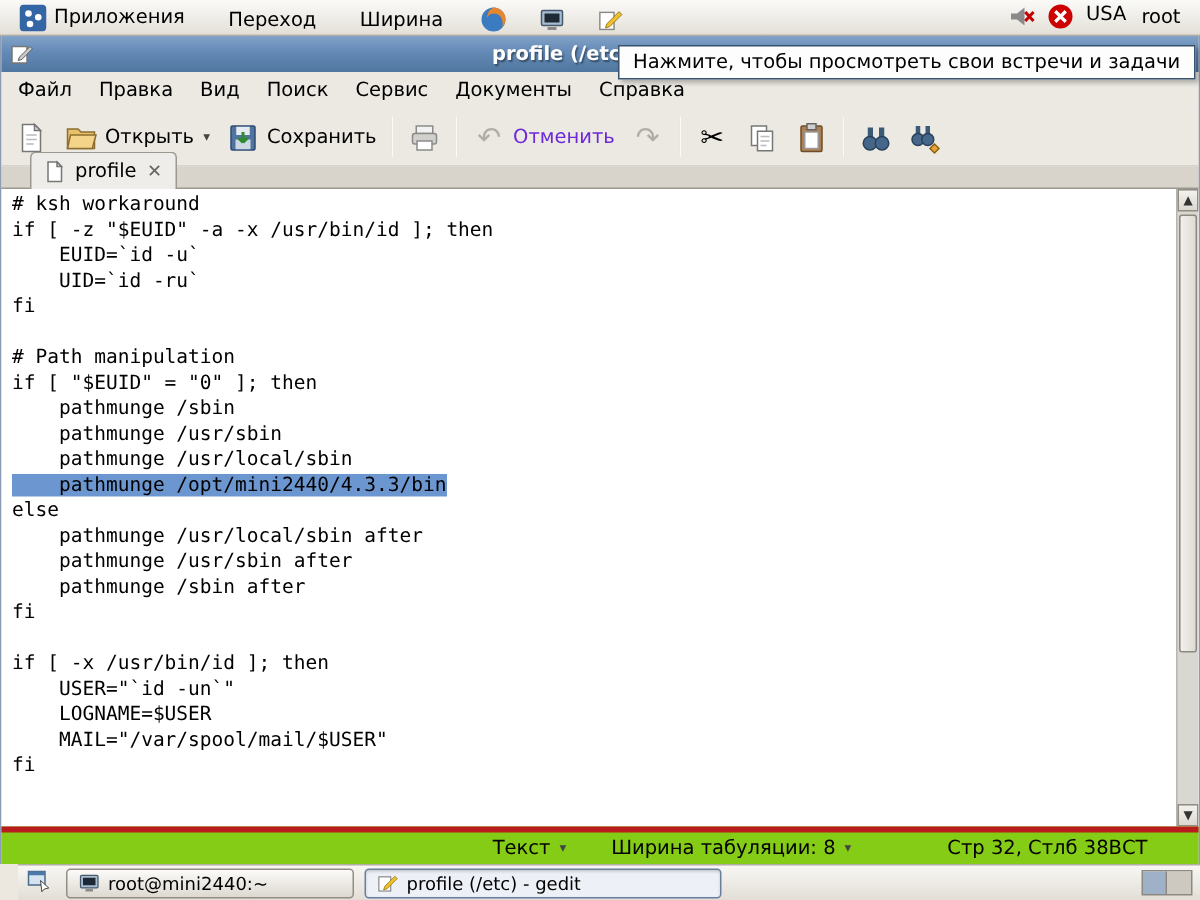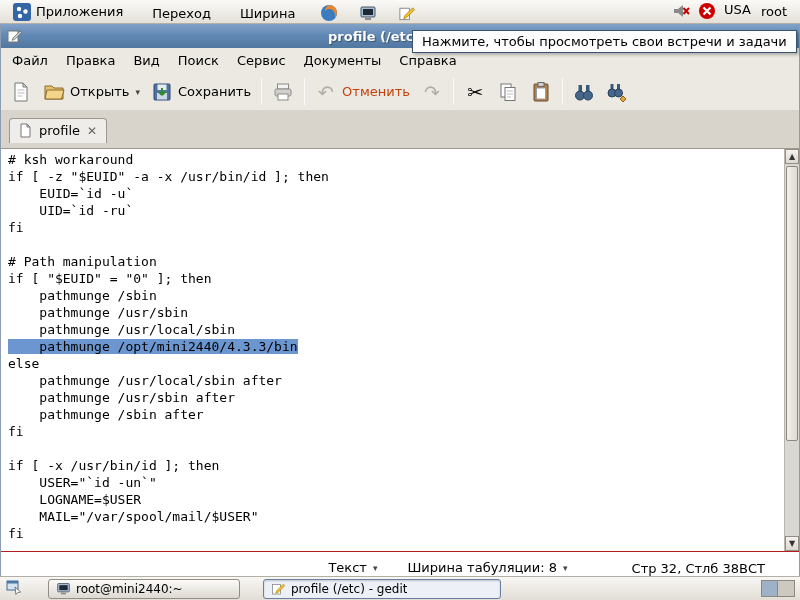--- a/index.html
+++ b/index.html
@@ -27,56 +27,56 @@
   .titlebar-text{position:absolute;left:0;right:0;text-align:center;color:#fff;font-weight:bold;font-size:13px;text-shadow:1px 1px 1px rgba(0,0,0,.4);pointer-events:none}
   .titlebar{position:relative}
   .wicon{width:16px;height:16px;z-index:2}
 
   .menubar{height:25px;display:flex;align-items:center;background:#ece9e2;padding-left:2px}
   .menubar .mitem{padding:3px 9px;cursor:default}
 
   .toolbar{height:38px;display:flex;align-items:center;background:#ece9e2;border-bottom:1px solid #d8d4cc;padding:0 4px;gap:1px}
   .tbtn{display:flex;align-items:center;gap:5px;padding:4px 5px;border-radius:3px;cursor:default}
   .tbtn .lbl{font-size:13px}
-  .tbtn.disabled .lbl{color:#c2410c}
+  .tbtn.disabled .lbl{color:#6d28d9}
   .ticon{width:22px;height:22px;display:inline-block}
   .char-icon{font-size:19px;line-height:22px;width:22px;text-align:center;display:inline-block}
   .grey{color:#b2aea6}
   .tsep{width:1px;height:27px;background:#c6c2ba;border-right:1px solid #fbfaf8;margin:0 4px}
   .arrow-sm{font-size:9px;color:#444;margin-left:1px}
 
   
-  .tabbar{height:38px;background:#d8d4cc;display:flex;align-items:center;padding-left:8px;border-bottom:1px solid #9c9890}
+  .tabbar{height:15px;background:#d8d4cc;display:flex;align-items:flex-end;padding-left:19px;border-bottom:1px solid #9c9890}
   .tab{height:25px;display:inline-flex;align-items:center;gap:6px;padding:0 8px;background:#efedе9;background:#efede9;border:1px solid #9c9890;border-bottom:none;border-radius:4px 4px 0 0;margin-bottom:-1px}
   .tab .tab-label{font-size:13px}
   .tab-close{color:#666;font-size:12px;padding:0 1px;cursor:default}
   .tab-doc{width:15px;height:15px}
 
   
   .editor-wrap{flex:1;display:flex;background:#fff;overflow:hidden}
   .editor-text{flex:1;overflow:hidden;padding:2px 0 0 7px;font-family:"DejaVu Sans Mono","Liberation Mono",monospace;font-size:13px;line-height:17px;white-space:pre;cursor:text}
   .code-line span{white-space:pre}
   .code-line.sel span{background:#6b96cf}
 
   
   .vscroll{width:15px;background:#d9d7d2;border-left:1px solid #b9b5ad;display:flex;flex-direction:column}
   .sb-btn{height:15px;display:flex;align-items:center;justify-content:center;background:linear-gradient(#f4f2ee,#dcd8d0);border:1px solid #928e86;font-size:8px;color:#333}
   .sb-track{flex:1;position:relative}
   .sb-thumb{position:absolute;left:1px;right:1px;top:2px;height:74%;background:linear-gradient(90deg,#f2f0ec,#dfdbd3);border:1px solid #8d8981;border-radius:2px}
 
   
-  .statusbar{height:25px;background:#ffffff;border-top:1px solid #b91c1c;display:flex;align-items:flex-end;justify-content:flex-end;padding:0 20px;font-size:13px}
+  .statusbar{height:25px;background:#84cc16;border-top:4px solid #b91c1c;display:flex;align-items:center;justify-content:flex-end;padding:0 20px;font-size:13px}
   .sb-combo{display:flex;align-items:center;gap:5px;padding:1px 4px;cursor:default}
   .sb-gap1{margin-right:22px}
   .sb-gap2{margin-right:60px}
   .sb-pos{}
   .sb-ovr{margin-right:14px}
 
   
-  .taskbar{position:absolute;bottom:0;left:0;right:0;height:24px;background:linear-gradient(#f8f7f4,#e2ded6);border-top:1px solid #b3afa7;display:flex;align-items:center;padding:0 3px;gap:23px;z-index:40}
+  .taskbar{position:absolute;bottom:0;left:12px;right:0;height:24px;background:linear-gradient(#f8f7f4,#e2ded6);border-top:1px solid #b3afa7;display:flex;align-items:center;padding:0 3px;gap:7px;z-index:40}
   .show-desktop{width:22px;height:20px;display:flex;align-items:center;justify-content:center;border:1px solid transparent}
   .task{display:flex;align-items:center;gap:5px;height:20px;padding:0 7px;border:1px solid #928e86;border-radius:3px;font-size:12px;white-space:nowrap;overflow:hidden;cursor:default}
   .task .task-label{overflow:hidden;text-overflow:ellipsis}
   .task.normal{background:linear-gradient(#fcfbf9,#ddd9d1);width:192px}
   .task.active{background:#edf1f7;border-color:#68809e;box-shadow:inset 0 1px 2px rgba(0,0,0,.18);width:238px}
   .task-icon{width:15px;height:15px;flex:0 0 auto}
   .pager{margin-left:auto;display:flex;border:1px solid #8d8981;height:17px;margin-right:2px}
   .pager .ws{width:16px;height:100%;background:#cdc9c1}
   .pager .ws.active{background:#9fb1c6;border-right:1px solid #8d8981}
 </style>

